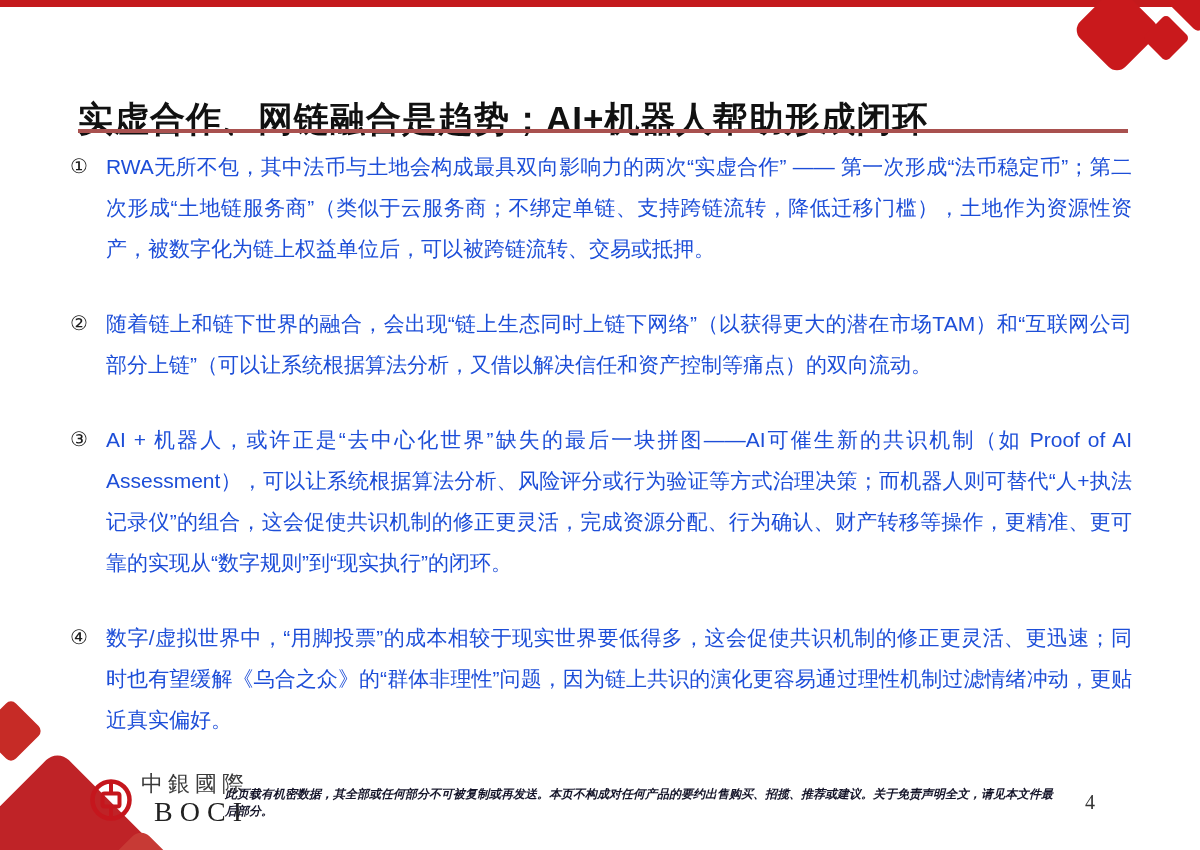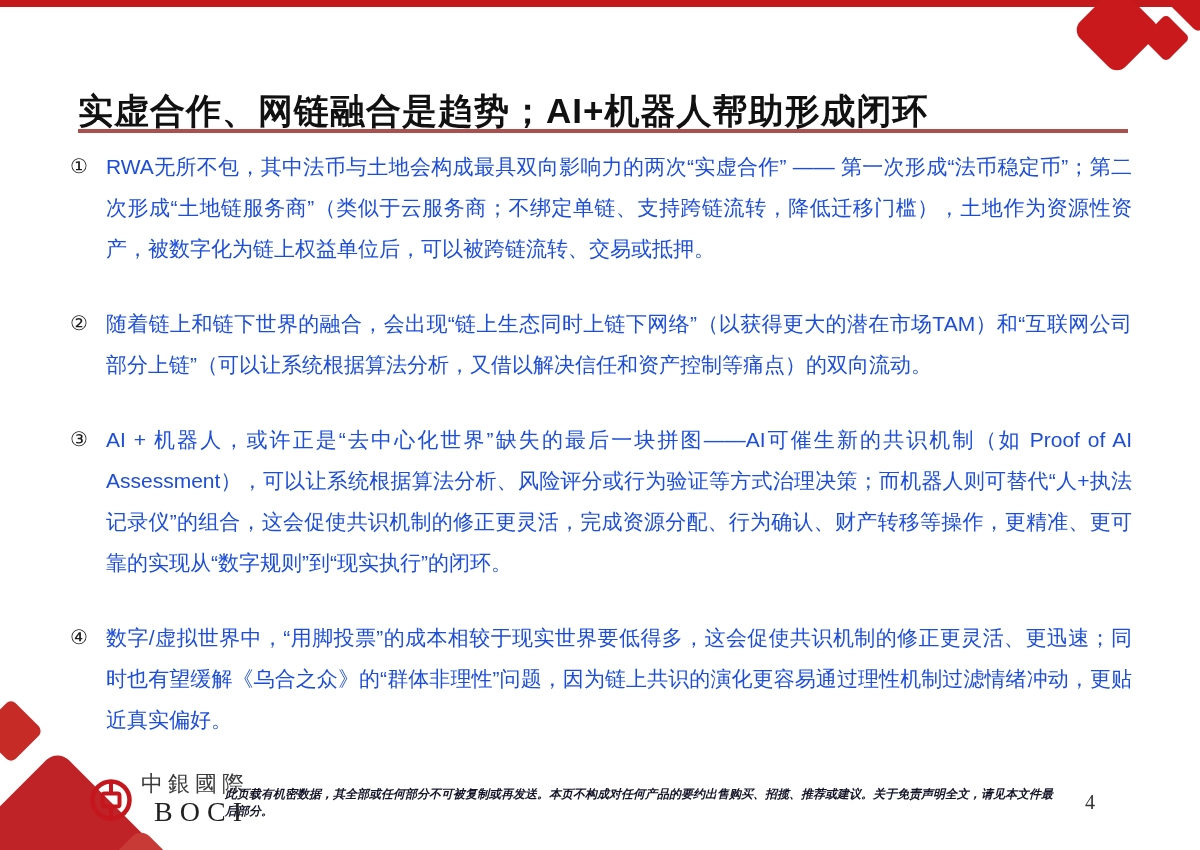--- a/index.html
+++ b/index.html
@@ -21,21 +21,21 @@
   .deco-tr-big    { left:1085px; top:-2px;  width:64px;  height:64px;  border-radius:12px; }
   .deco-tr-small  { left:1149px; top:21px;  width:34px;  height:34px;  border-radius:5px; }
   .deco-tr-corner { left:1176px; top:-20px; width:44px;  height:44px;  border-radius:6px; }
   .deco-bl-small  { left:-12px;  top:708px; width:46px;  height:46px;  border-radius:7px;  background:#c62b26; }
   .deco-bl-big    { left:-30px;  top:785px; width:175px; height:175px; border-radius:16px; background:#bf2327; }
   .deco-bl-mid    { left:80px;   top:853px; width:122px; height:122px; border-radius:12px; background:#c73a35; }
   .deco-bl-dark   { left:-40px;  top:840px; width:120px; height:120px; border-radius:10px; background:#a81c20; }
 
   
   .slide-title {
-    position:absolute; left:78px; top:92px; width:1060px;
+    position:absolute; left:78px; top:100px; width:1060px;
     font-size:35px; font-weight:800; color:#111111;
     letter-spacing:1px; line-height:1.1;
     white-space:nowrap;
   }
   .title-rule {
     position:absolute; left:78px; top:129px; width:1050px; height:4px;
     background:#a9514f;
   }
 
   

